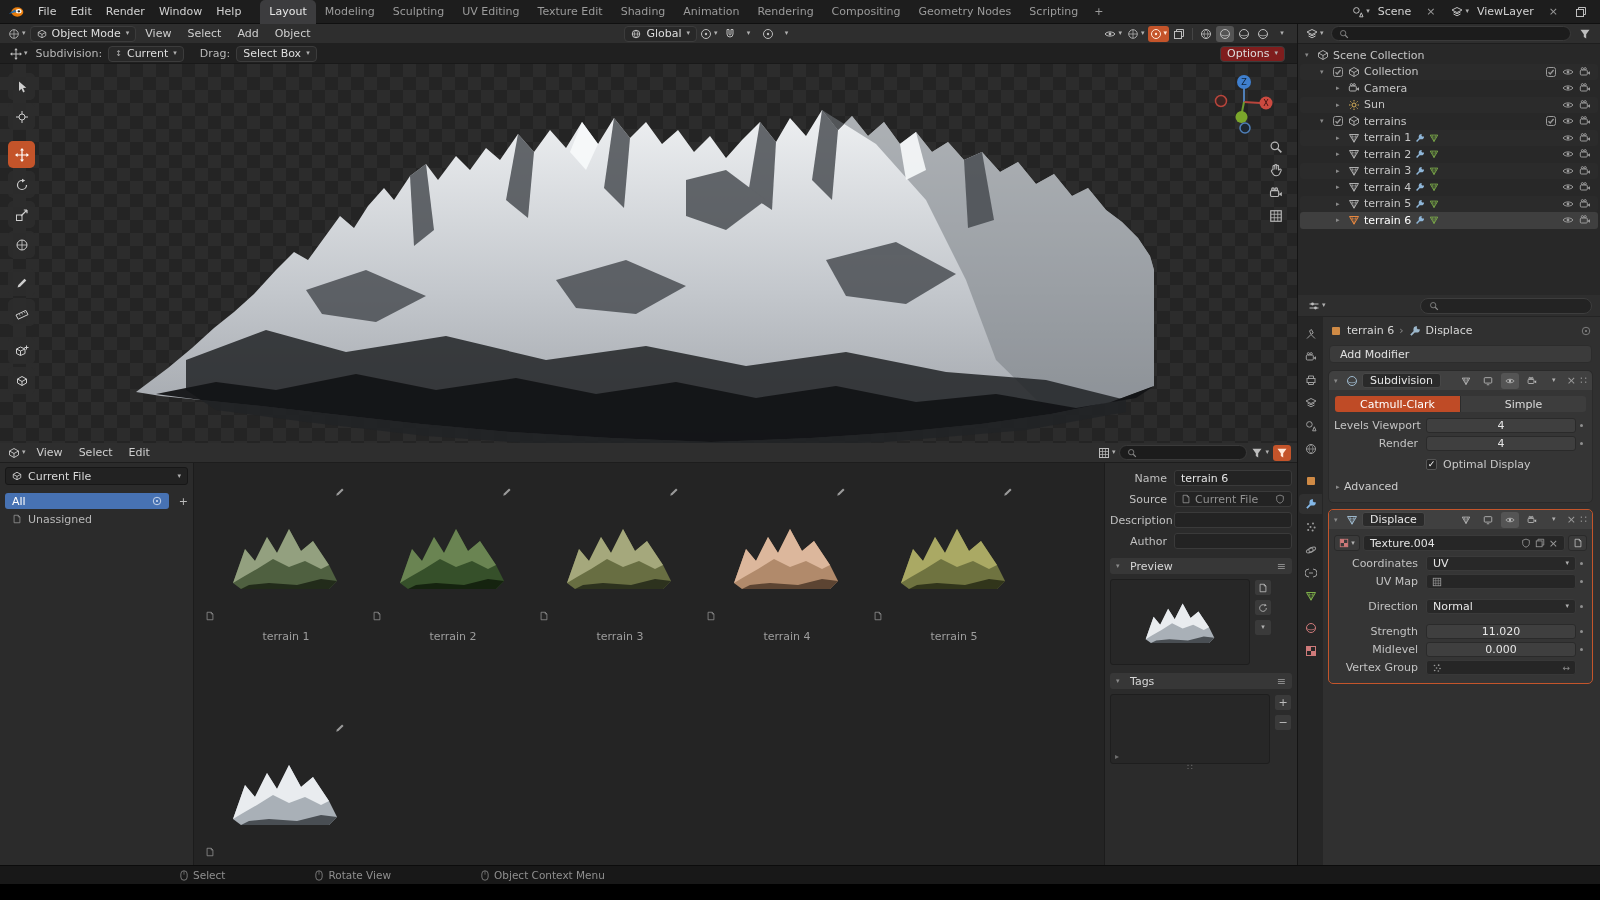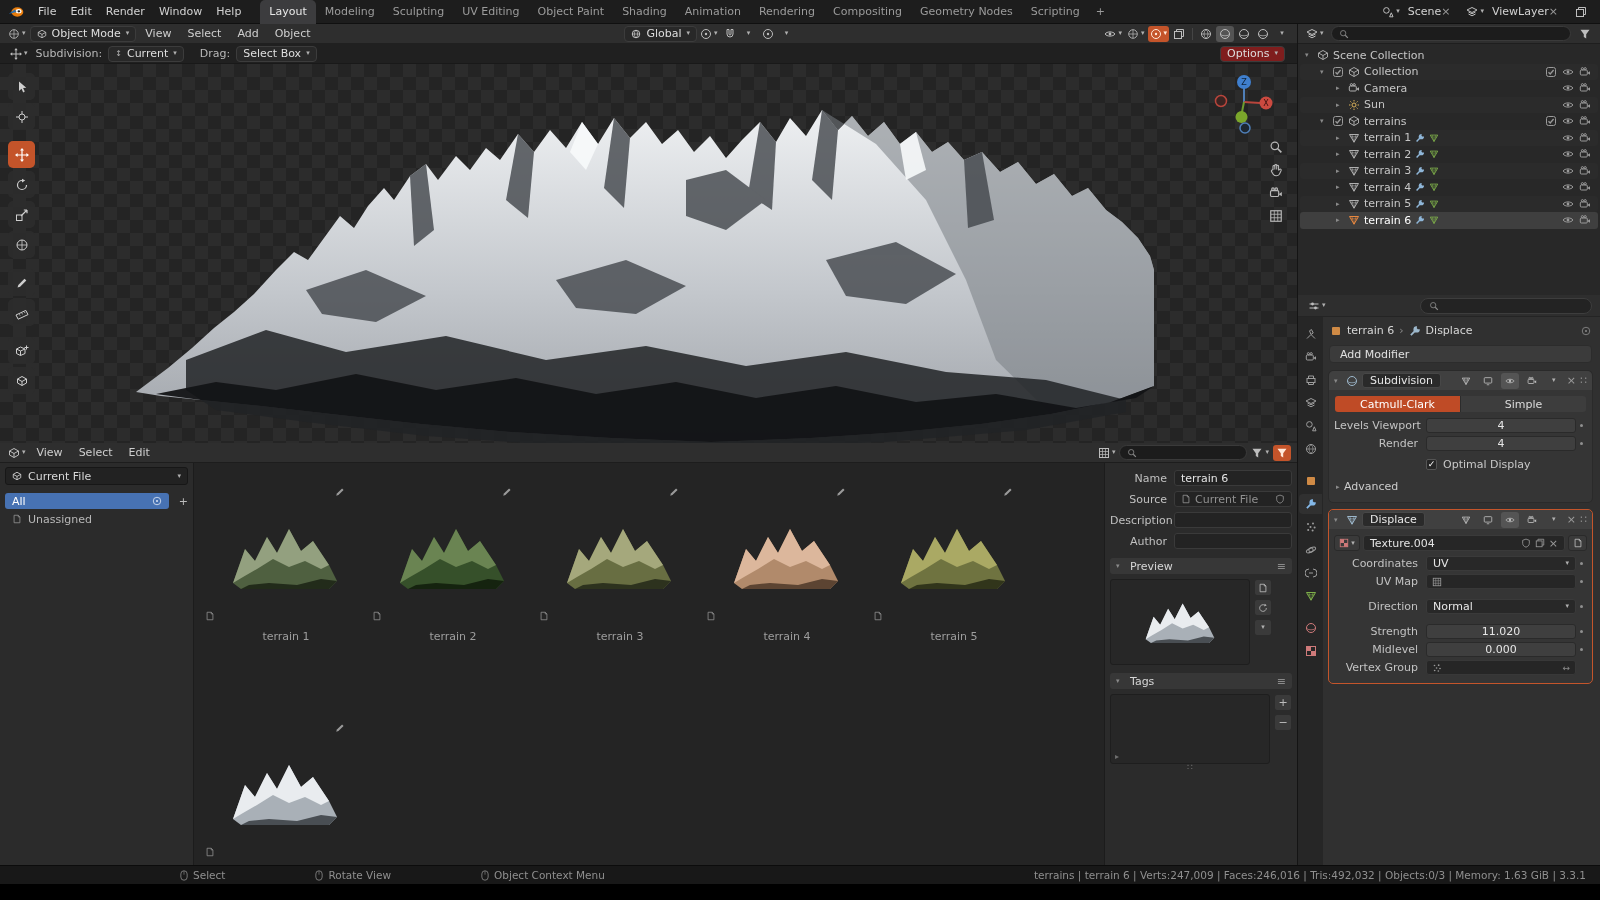--- a/index.html
+++ b/index.html
@@ -15,21 +15,21 @@
 
   
   .topbar{position:absolute;left:0;top:0;width:1600px;height:24px;background:#1d1d1d;display:flex;align-items:center;border-bottom:1px solid #101010}
   .blogo{width:17px;height:12px;margin:0 6px 0 8px}
   .menu{padding:0 7px;color:#d2d2d2;height:100%;display:flex;align-items:center}
   .tabs{display:flex;height:24px;margin-left:12px}
   .tab{padding:5px 9px 6px;color:#9b9b9b;border-radius:5px 5px 0 0;white-space:nowrap}
   .tab.active{background:#3c3c3e;color:#e8e8e8}
   .addtab{padding:5px 7px 6px;color:#9b9b9b}
   .topbar-right{margin-left:auto;display:flex;align-items:center;gap:6px;padding-right:10px}
-  .selector{display:flex;align-items:center;gap:0;color:#d2d2d2}
+  .selector{display:flex;align-items:center;gap:15px;color:#d2d2d2}
 
   
   .viewport{position:absolute;left:0;top:24px;width:1297px;height:419px;background:#232323;overflow:hidden}
   .vp-header{position:absolute;left:0;top:0;width:100%;height:20px;background:#2e2e2e;border-bottom:1px solid #202020;display:flex;align-items:center;gap:2px;padding:0 6px}
   .vp-tools{position:absolute;left:0;top:20px;width:100%;height:20px;background:#202020;border-bottom:1px solid #191919;display:flex;align-items:center;gap:6px;padding:0 8px}
   .vp-canvas{position:absolute;left:0;top:40px;width:100%;height:379px;
     background:repeating-conic-gradient(#2c2c2c 0% 25%, #242424 0% 50%) 0 0/26px 26px}
   .dd{display:flex;align-items:center;gap:5px;background:#282828;border:1px solid #3c3c3c;border-radius:4px;padding:0 6px;height:16px;color:#dedede;white-space:nowrap}
   .hmenu{padding:0 7px;color:#cecece}
   .ibtn{min-width:18px;height:16px;display:flex;align-items:center;justify-content:center;gap:2px;border-radius:3px;color:#bdbdbd;padding:0 2px}
@@ -314,21 +314,21 @@
     <div class="menu">File</div>
     <div class="menu">Edit</div>
     <div class="menu">Render</div>
     <div class="menu">Window</div>
     <div class="menu">Help</div>
     <div class="tabs">
       <div class="tab active">Layout</div>
       <div class="tab">Modeling</div>
       <div class="tab">Sculpting</div>
       <div class="tab">UV Editing</div>
-      <div class="tab">Object Paint</div>
+      <div class="tab">Texture Edit</div>
       <div class="tab">Shading</div>
       <div class="tab">Animation</div>
       <div class="tab">Rendering</div>
       <div class="tab">Compositing</div>
       <div class="tab">Geometry Nodes</div>
       <div class="tab">Scripting</div>
       <div class="tab addtab">+</div>
     </div>
     <div class="topbar-right">
       <span class="ibtn">
@@ -1451,17 +1451,16 @@
           <use href="#s-mouse"></use>
         </svg>
         <span>Rotate View</span>
       </span>
     <span class="hint">
         <svg class="ic" style="width:8px;height:11px">
           <use href="#s-mouse"></use>
         </svg>
         <span>Object Context Menu</span>
       </span>
-    <span class="stats">terrains | terrain 6 | Verts:247,009 | Faces:246,016 | Tris:492,032 | Objects:0/3 | Memory: 1.63 GiB | 3.3.1</span>
   </div>
   <div class="blackstrip"></div>
 
 </div>
 
 </body></html>

